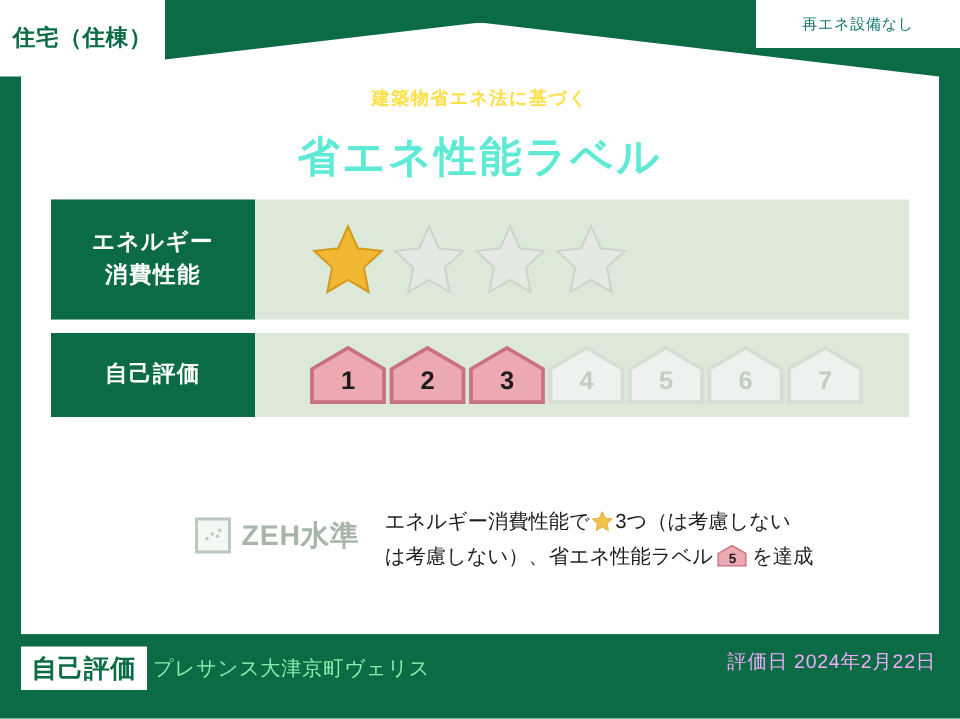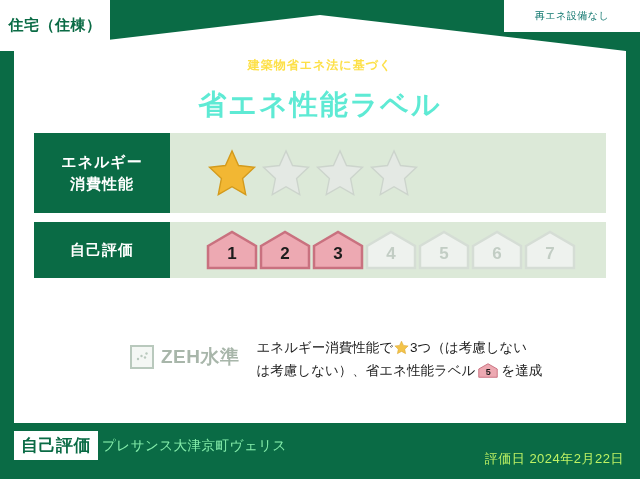--- a/index.html
+++ b/index.html
@@ -86,21 +86,21 @@
   }
 
   
   .footer{position:absolute;left:0;right:0;bottom:0;height:56px;z-index:6;}
   .foot-left{position:absolute;left:14px;top:8px;display:flex;align-items:center;}
   .self-badge{
     background:#ffffff;color:#0a6b45;font-weight:bold;font-size:17px;
     padding:3px 7px;letter-spacing:.5px;
   }
   .building{color:#86efac;font-size:13.5px;margin-left:4px;letter-spacing:.5px;}
-  .foot-right{position:absolute;right:16px;top:27px;color:#bef264;font-size:13px;letter-spacing:.5px;}
+  .foot-right{position:absolute;right:16px;top:9px;color:#f0abfc;font-size:13px;letter-spacing:.5px;}
 </style>
 </head>
 <body>
 
 <div id="label-root">
 
   <div class="house-panel"></div>
 
   <div class="tag-left">
     <span>住宅（住棟）</span>

